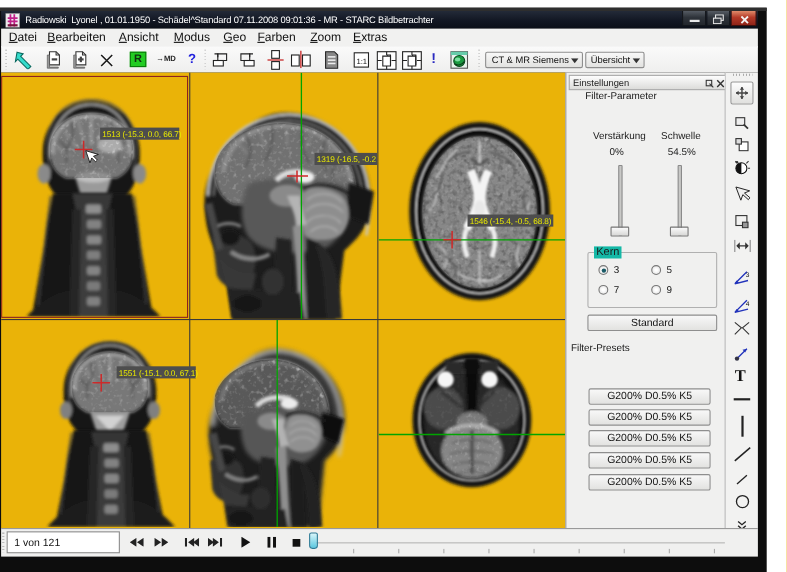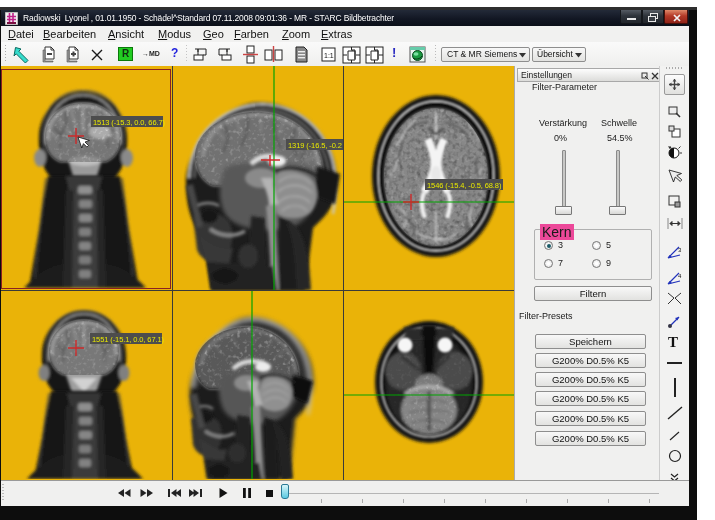--- a/index.html
+++ b/index.html
@@ -269,21 +269,21 @@
           <ellipse cx="75" cy="190" rx="10" ry="12" fill="#303030"></ellipse>
         </g>
         <path d="M101,0 V224" stroke="#00a400" stroke-width="1.2"></path>
         <g stroke="#cc2a2a" stroke-width="1.4">
                 <path d="M88,94h19M97,89v11" fill="none"></path>
               </g>
         <rect x="113" y="73" width="57" height="11" fill="#4d4d4d"></rect>
         <text x="115" y="81.5" font-size="7.5" fill="#e9e900" letter-spacing="-0.1">1319 (-16.5, -0.2</text>
       </svg>
       </div>
-      <div class="panel" style="left:343px;top:0;width:170px;height:224px">
+      <div class="panel" style="left:343px;top:16px;width:170px;height:224px">
       <svg width="170" height="224" viewBox="0 0 170 224">
         <g filter="url(#b15)">
           <ellipse cx="92" cy="110" rx="64" ry="81" fill="#141414"></ellipse>
         </g>
         <g filter="url(#b1)">
           <ellipse cx="92" cy="110" rx="58" ry="75" fill="#0a0a0a" stroke="#c4c4c4" stroke-width="1.8"></ellipse>
         </g>
         <g filter="url(#b15)">
           <ellipse cx="92" cy="111" rx="52" ry="69" fill="#8a8a8a"></ellipse>
         </g>
@@ -309,21 +309,21 @@
           <ellipse cx="92" cy="108" rx="5" ry="8" fill="#e8e8e8"></ellipse>
         </g>
         <path d="M0,136 H170" stroke="#00a400" stroke-width="1.2"></path>
         <g stroke="#cc2a2a" stroke-width="1.4">
                 <path d="M59,136h16M67,128v16" fill="none"></path>
               </g>
         <rect x="81" y="113" width="78" height="11" fill="#4d4d4d"></rect>
         <text x="83" y="121.5" font-size="7.5" fill="#e9e900" letter-spacing="-0.1">1546 (-15.4, -0.5, 68.8)</text>
       </svg>
       </div>
-      <div class="panel" style="left:2px;top:225px;width:168px;height:188px">
+      <div class="panel" style="left:18px;top:225px;width:168px;height:188px">
       <svg width="168" height="188" viewBox="0 0 168 188">
         <g filter="url(#b15)">
           <path d="M81,20 C104,20 122,39 123,62 C124,83 118,94 111,101 L106,114 C101,121 92,126 81,126 C70,126 61,121 56,114 L51,101 C44,94 38,83 39,62 C40,39 58,20 81,20Z" fill="#161616"></path>
           <path d="M46,82 C40,60 42,36 61,25 C73,18 89,18 101,25 C120,36 122,60 116,82" fill="none" stroke="#4f4f4f" stroke-width="1.4"></path>
           <ellipse cx="41" cy="82" rx="5.5" ry="8" fill="#808080"></ellipse>
           <ellipse cx="121" cy="82" rx="5.5" ry="8" fill="#808080"></ellipse>
           <path d="M46,70 C44,41 61,23 81,23 C101,23 118,41 116,70" fill="none" stroke="#a4a4a4" stroke-width="1.6"></path>
         </g>
         <g filter="url(#b15)">
           <path d="M81,29 C102,29 116,44 116,60 C116,73 110,80 102,84 L60,84 C52,80 46,73 46,60 C46,44 60,29 81,29Z" fill="#a2a2a2"></path>
@@ -460,34 +460,33 @@
       <div class="lbl" style="left:17px;top:16px">Filter-Parameter</div>
       <div class="lbl" style="left:24px;top:52px">Verstärkung</div>
       <div class="lbl" style="left:86px;top:52px">Schwelle</div>
       <div class="lbl" style="left:39px;top:67px">0%</div>
       <div class="lbl" style="left:92px;top:67px">54.5%</div>
       <div class="abs" style="left:47px;top:84px;width:2px;height:62px;background:#c8c8c6;border:1px solid #8a8a8a;border-radius:1px"></div>
       <div class="abs" style="left:101px;top:84px;width:2px;height:62px;background:#c8c8c6;border:1px solid #8a8a8a;border-radius:1px"></div>
       <div class="abs" style="left:40px;top:140px;width:17px;height:9px;background:linear-gradient(#fafafa,#d8d8d6);border:1px solid #777;box-sizing:border-box;border-radius:1px"></div>
       <div class="abs" style="left:94px;top:140px;width:17px;height:9px;background:linear-gradient(#fafafa,#d8d8d6);border:1px solid #777;box-sizing:border-box;border-radius:1px"></div>
       <div class="abs" style="left:19px;top:163px;width:116px;height:49px;border:1px solid #b0b0b0;border-radius:2px">
-        <div class="abs" style="left:5px;top:-6px;background:#ec4899;padding:0 2px;font-size:14px;color:#1a1a1a">Kern</div>
+        <div class="abs" style="left:5px;top:-6px;background:#14b8a6;padding:0 2px;font-size:10px;color:#1a1a1a">Kern</div>
         <div class="abs" style="left:9px;top:11px;width:9px;height:9px;border-radius:50%;background:radial-gradient(#fff 20%,#ddd);border:1px solid #777;box-sizing:border-box"></div>
         <div class="abs" style="left:11.5px;top:13.5px;width:4px;height:4px;border-radius:50%;background:#1a5a66"></div>
         <div class="lbl" style="left:23px;top:10px">3</div>
         <div class="abs" style="left:57px;top:11px;width:9px;height:9px;border-radius:50%;background:radial-gradient(#fff 20%,#ddd);border:1px solid #777;box-sizing:border-box"></div>
         <div class="lbl" style="left:71px;top:10px">5</div>
         <div class="abs" style="left:9px;top:29px;width:9px;height:9px;border-radius:50%;background:radial-gradient(#fff 20%,#ddd);border:1px solid #777;box-sizing:border-box"></div>
         <div class="lbl" style="left:23px;top:28px">7</div>
         <div class="abs" style="left:57px;top:29px;width:9px;height:9px;border-radius:50%;background:radial-gradient(#fff 20%,#ddd);border:1px solid #777;box-sizing:border-box"></div>
         <div class="lbl" style="left:71px;top:28px">9</div>
       </div>
-      <div class="btn" style="left:19px;top:220px;width:118px;height:15px;line-height:14px">Filtern</div>
+      <div class="btn" style="left:19px;top:220px;width:118px;height:15px;line-height:14px">Standard</div>
       <div class="lbl" style="left:4px;top:245px">Filter-Presets</div>
-      <div class="btn" style="left:20px;top:268px;width:111px;height:15px;line-height:14px">Speichern</div>
       <div class="btn" style="left:20px;top:287px;width:111px;height:15px;line-height:14px">G200% D0.5% K5</div>
       <div class="btn" style="left:20px;top:306px;width:111px;height:15px;line-height:14px">G200% D0.5% K5</div>
       <div class="btn" style="left:20px;top:325px;width:111px;height:15px;line-height:14px">G200% D0.5% K5</div>
       <div class="btn" style="left:20px;top:345px;width:111px;height:15px;line-height:14px">G200% D0.5% K5</div>
       <div class="btn" style="left:20px;top:365px;width:111px;height:15px;line-height:14px">G200% D0.5% K5</div>
     </div>
     <div id="rtools">
       <div class="abs" style="left:6px;top:1px;width:18px;height:2px;background:repeating-linear-gradient(90deg,#aaa 0,#aaa 1px,transparent 1px,transparent 3px)"></div>
       <div class="abs" style="left:4px;top:8px;width:21px;height:21px;background:linear-gradient(#fdfdfd,#e0e0de);border:1px solid #999;border-radius:2px;box-sizing:border-box"></div>
       <svg class="abs" style="left:9px;top:13px" width="11" height="11" viewBox="0 0 11 11">
@@ -549,20 +548,23 @@
       <svg class="abs" style="left:8px;top:383px" width="14" height="14" viewBox="0 0 14 14">
             <circle cx="7" cy="7" r="5.5" fill="none" stroke="#222" stroke-width="1.2"></circle>
           </svg>
       <svg class="abs" style="left:10px;top:407px" width="9" height="9" viewBox="0 0 9 9">
             <path d="M1 1l3.5 3L8 1M1 5l3.5 3L8 5" stroke="#222" fill="none" stroke-width="1.2"></path>
           </svg>
     </div>
   </div>
   <div id="bottombar">
     <div class="abs" style="left:1px;top:3px;width:2px;height:18px;background:repeating-linear-gradient(#bbb 0,#bbb 1px,transparent 1px,transparent 3px)"></div>
+    <div class="abs" style="left:5px;top:2px;width:103px;height:20px;background:#fff;border:1px solid #8a8a8a;box-sizing:border-box">
+      <div class="abs" style="left:6px;top:4px;font-size:9.5px;color:#111">1 von 121</div>
+        </div>
     <svg class="abs" style="left:117px;top:8px" width="13" height="8" viewBox="0 0 13 8">
           <path d="M6 0L0 4l6 4zM12.5 0L6.5 4l6 4z" fill="#222"></path>
         </svg>
     <svg class="abs" style="left:139px;top:8px" width="13" height="8" viewBox="0 0 13 8">
           <path d="M0.5 0l6 4-6 4zM7 0l6 4-6 4z" fill="#222"></path>
         </svg>
     <svg class="abs" style="left:167px;top:8px" width="13" height="8" viewBox="0 0 13 8">
           <rect x="0" y="0" width="2" height="8" fill="#222"></rect>
           <path d="M8.5 0L3 4l5.5 4zM13 0L7.5 4l5.5 4z" fill="#222"></path>
         </svg>

